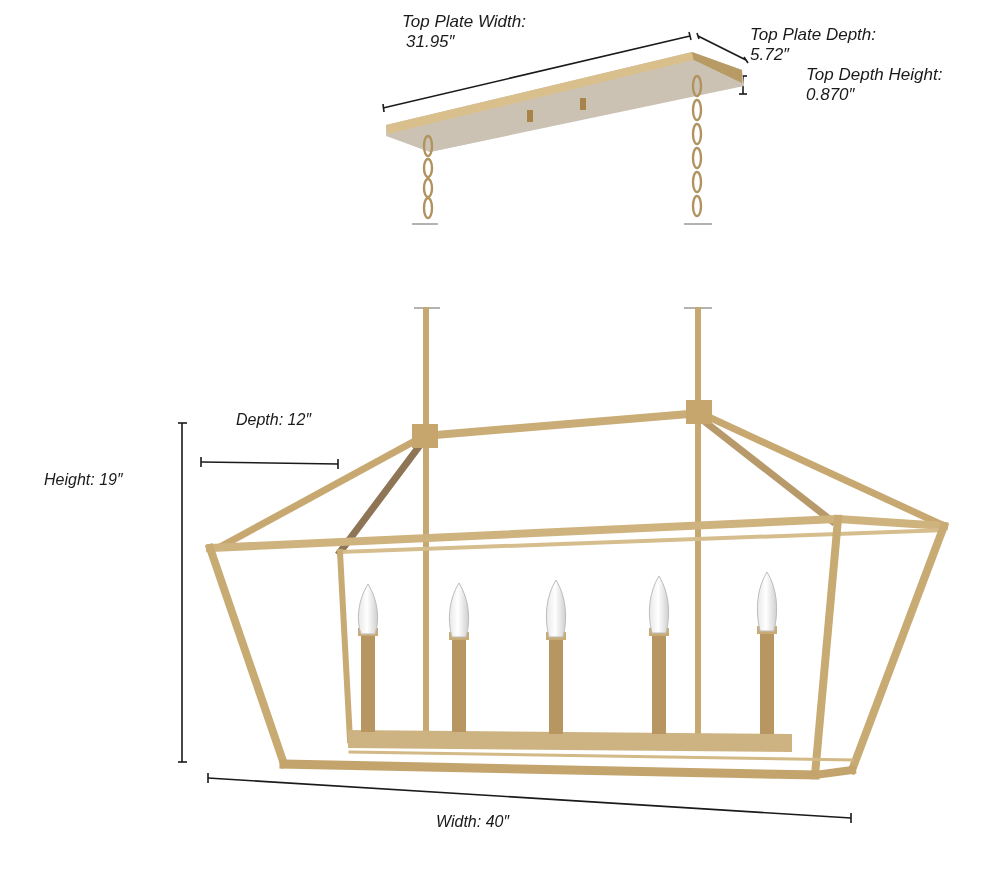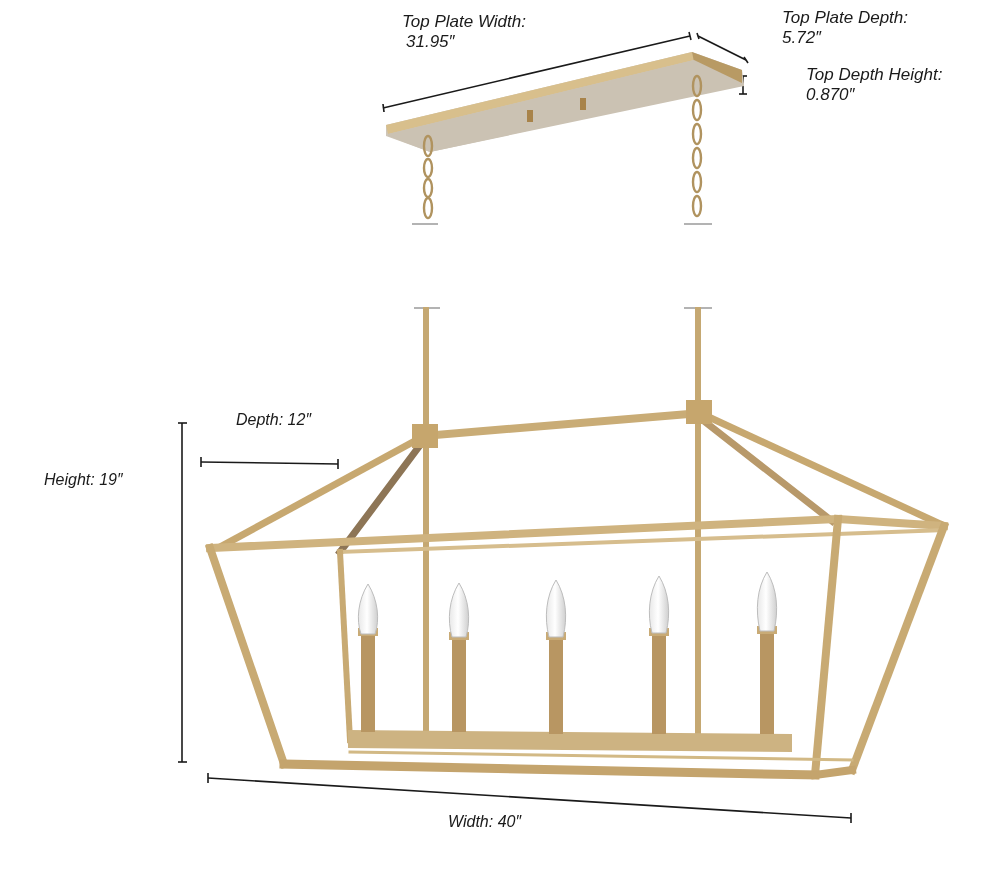--- a/index.html
+++ b/index.html
@@ -143,25 +143,25 @@
       <path d="M767,572 C777,588 779,610 774,631 L760,631 C755,610 757,588 767,572 Z" fill="url(#bulbGrad)" stroke="#bdbdbd" stroke-width="1"></path>
     </g>
   </g>
 </svg>
 
 <div class="label small" style="left:402px; top:12px;">
   <div>Top Plate Width:</div>
   <div style="padding-left:4px;">31.95″</div>
 </div>
 
-<div class="label small" style="left:750px; top:8px;margin-left:32px;">
+<div class="label small" style="left:750px; top:25px;">
   <div>Top Plate Depth:</div>
   <div>5.72″</div>
 </div>
 
 <div class="label small" style="left:806px; top:65px;">
   <div>Top Depth Height:</div>
   <div>0.870″</div>
 </div>
 
 <div class="label large" style="left:236px; top:411px;">Depth: 12″</div>
 <div class="label large" style="left:44px; top:471px;">Height: 19″</div>
-<div class="label large" style="left:448px; top:813px;">Width: 40″</div>
+<div class="label large" style="left:436px; top:813px;">Width: 40″</div>
 
 </body></html>

